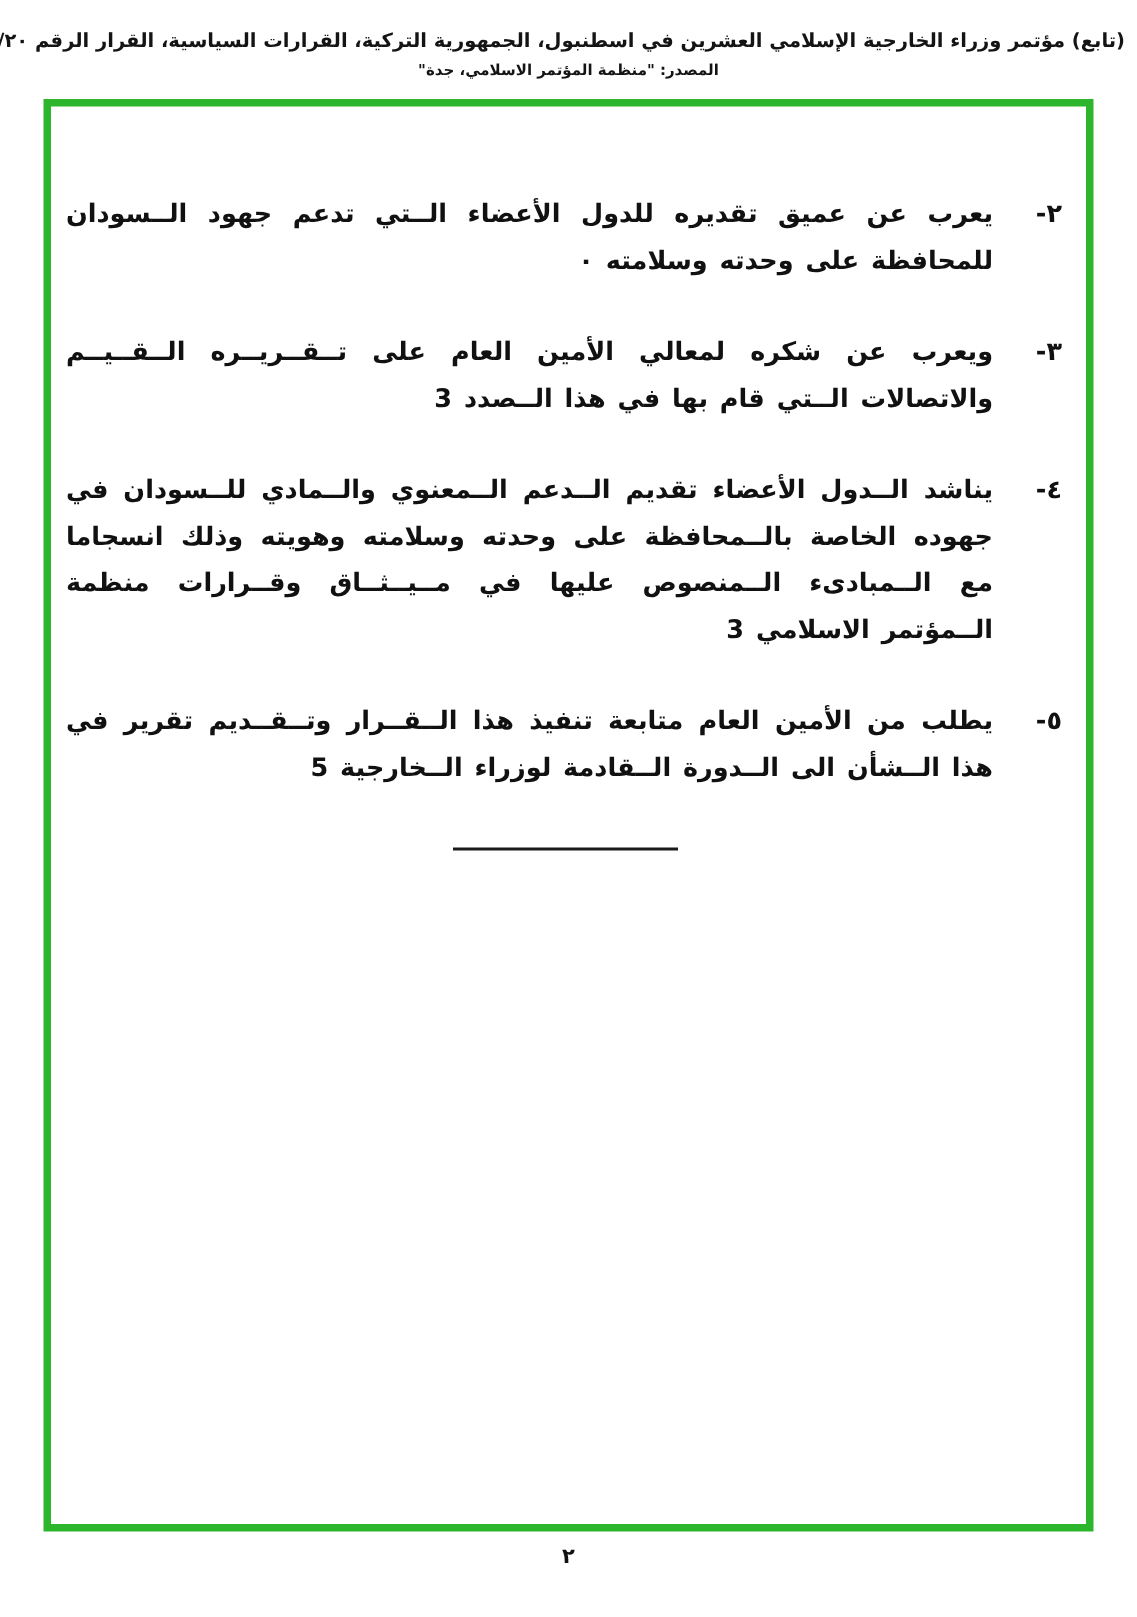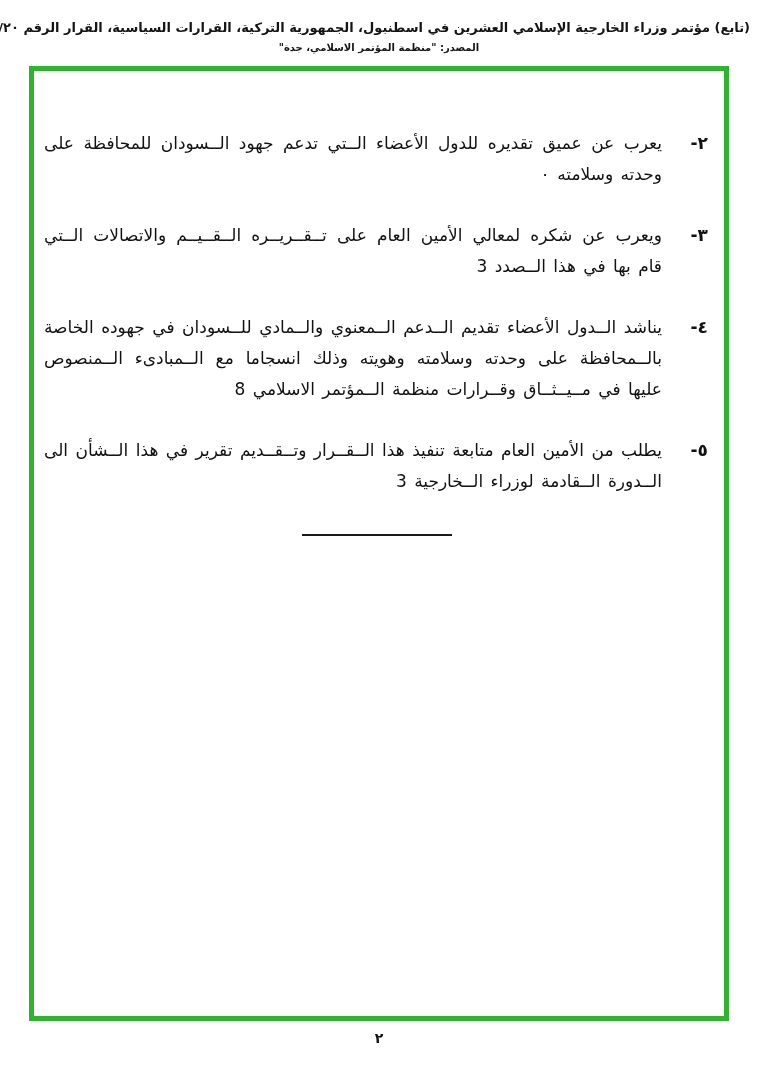--- a/index.html
+++ b/index.html
@@ -25,21 +25,21 @@
     background:#ffffff;
     padding:57px 14px 20px 10px;
   }
   .items{direction:rtl;}
   .item{display:flex;direction:rtl;margin-bottom:30px;}
   .num{
     flex:0 0 48px;font-size:17px;font-weight:700;line-height:31px;
     text-align:right;padding-right:2px;letter-spacing:1px;
   }
   .txt{
-    flex:1;font-size:17px;font-weight:400;line-height:31px;
+    flex:1;font-size:17px;font-weight:700;line-height:31px;
     text-align:justify;text-align-last:start;
     word-spacing:2px;
   }
   .separator{
     width:150px;border-top:2px solid #1a1a1a;
     margin:37px auto 0;
   }
   .page-number{
     margin-top:9px;text-align:center;font-size:14px;font-weight:700;
   }
@@ -61,26 +61,26 @@
         <div class="txt">يعرب عن عميق تقديره للدول الأعضاء الــتي تدعم جهود الــسودان للمحافظة على وحدته وسلامته ٠</div>
       </div>
 
       <div class="item">
         <div class="num">٣-</div>
         <div class="txt">ويعرب عن شكره لمعالي الأمين العام على تــقــريــره الــقــيــم والاتصالات الــتي قام بها في هذا الــصدد 3</div>
       </div>
 
       <div class="item">
         <div class="num">٤-</div>
-        <div class="txt">يناشد الــدول الأعضاء تقديم الــدعم الــمعنوي والــمادي للــسودان في جهوده الخاصة بالــمحافظة على وحدته وسلامته وهويته وذلك انسجاما مع الــمبادىء الــمنصوص عليها في مــيــثــاق وقــرارات منظمة الــمؤتمر الاسلامي 8</div>
+        <div class="txt">يناشد الــدول الأعضاء تقديم الــدعم الــمعنوي والــمادي للــسودان في جهوده الخاصة بالــمحافظة على وحدته وسلامته وهويته وذلك انسجاما مع الــمبادىء الــمنصوص عليها في مــيــثــاق وقــرارات منظمة الــمؤتمر الاسلامي 3</div>
       </div>
 
       <div class="item">
         <div class="num">٥-</div>
-        <div class="txt">يطلب من الأمين العام متابعة تنفيذ هذا الــقــرار وتــقــديم تقرير في هذا الــشأن الى الــدورة الــقادمة لوزراء الــخارجية 3</div>
+        <div class="txt">يطلب من الأمين العام متابعة تنفيذ هذا الــقــرار وتــقــديم تقرير في هذا الــشأن الى الــدورة الــقادمة لوزراء الــخارجية 5</div>
       </div>
 
     </div>
 
     <div class="separator"></div>
   </div>
 
   <div class="page-number">٢</div>
 
 </div>

